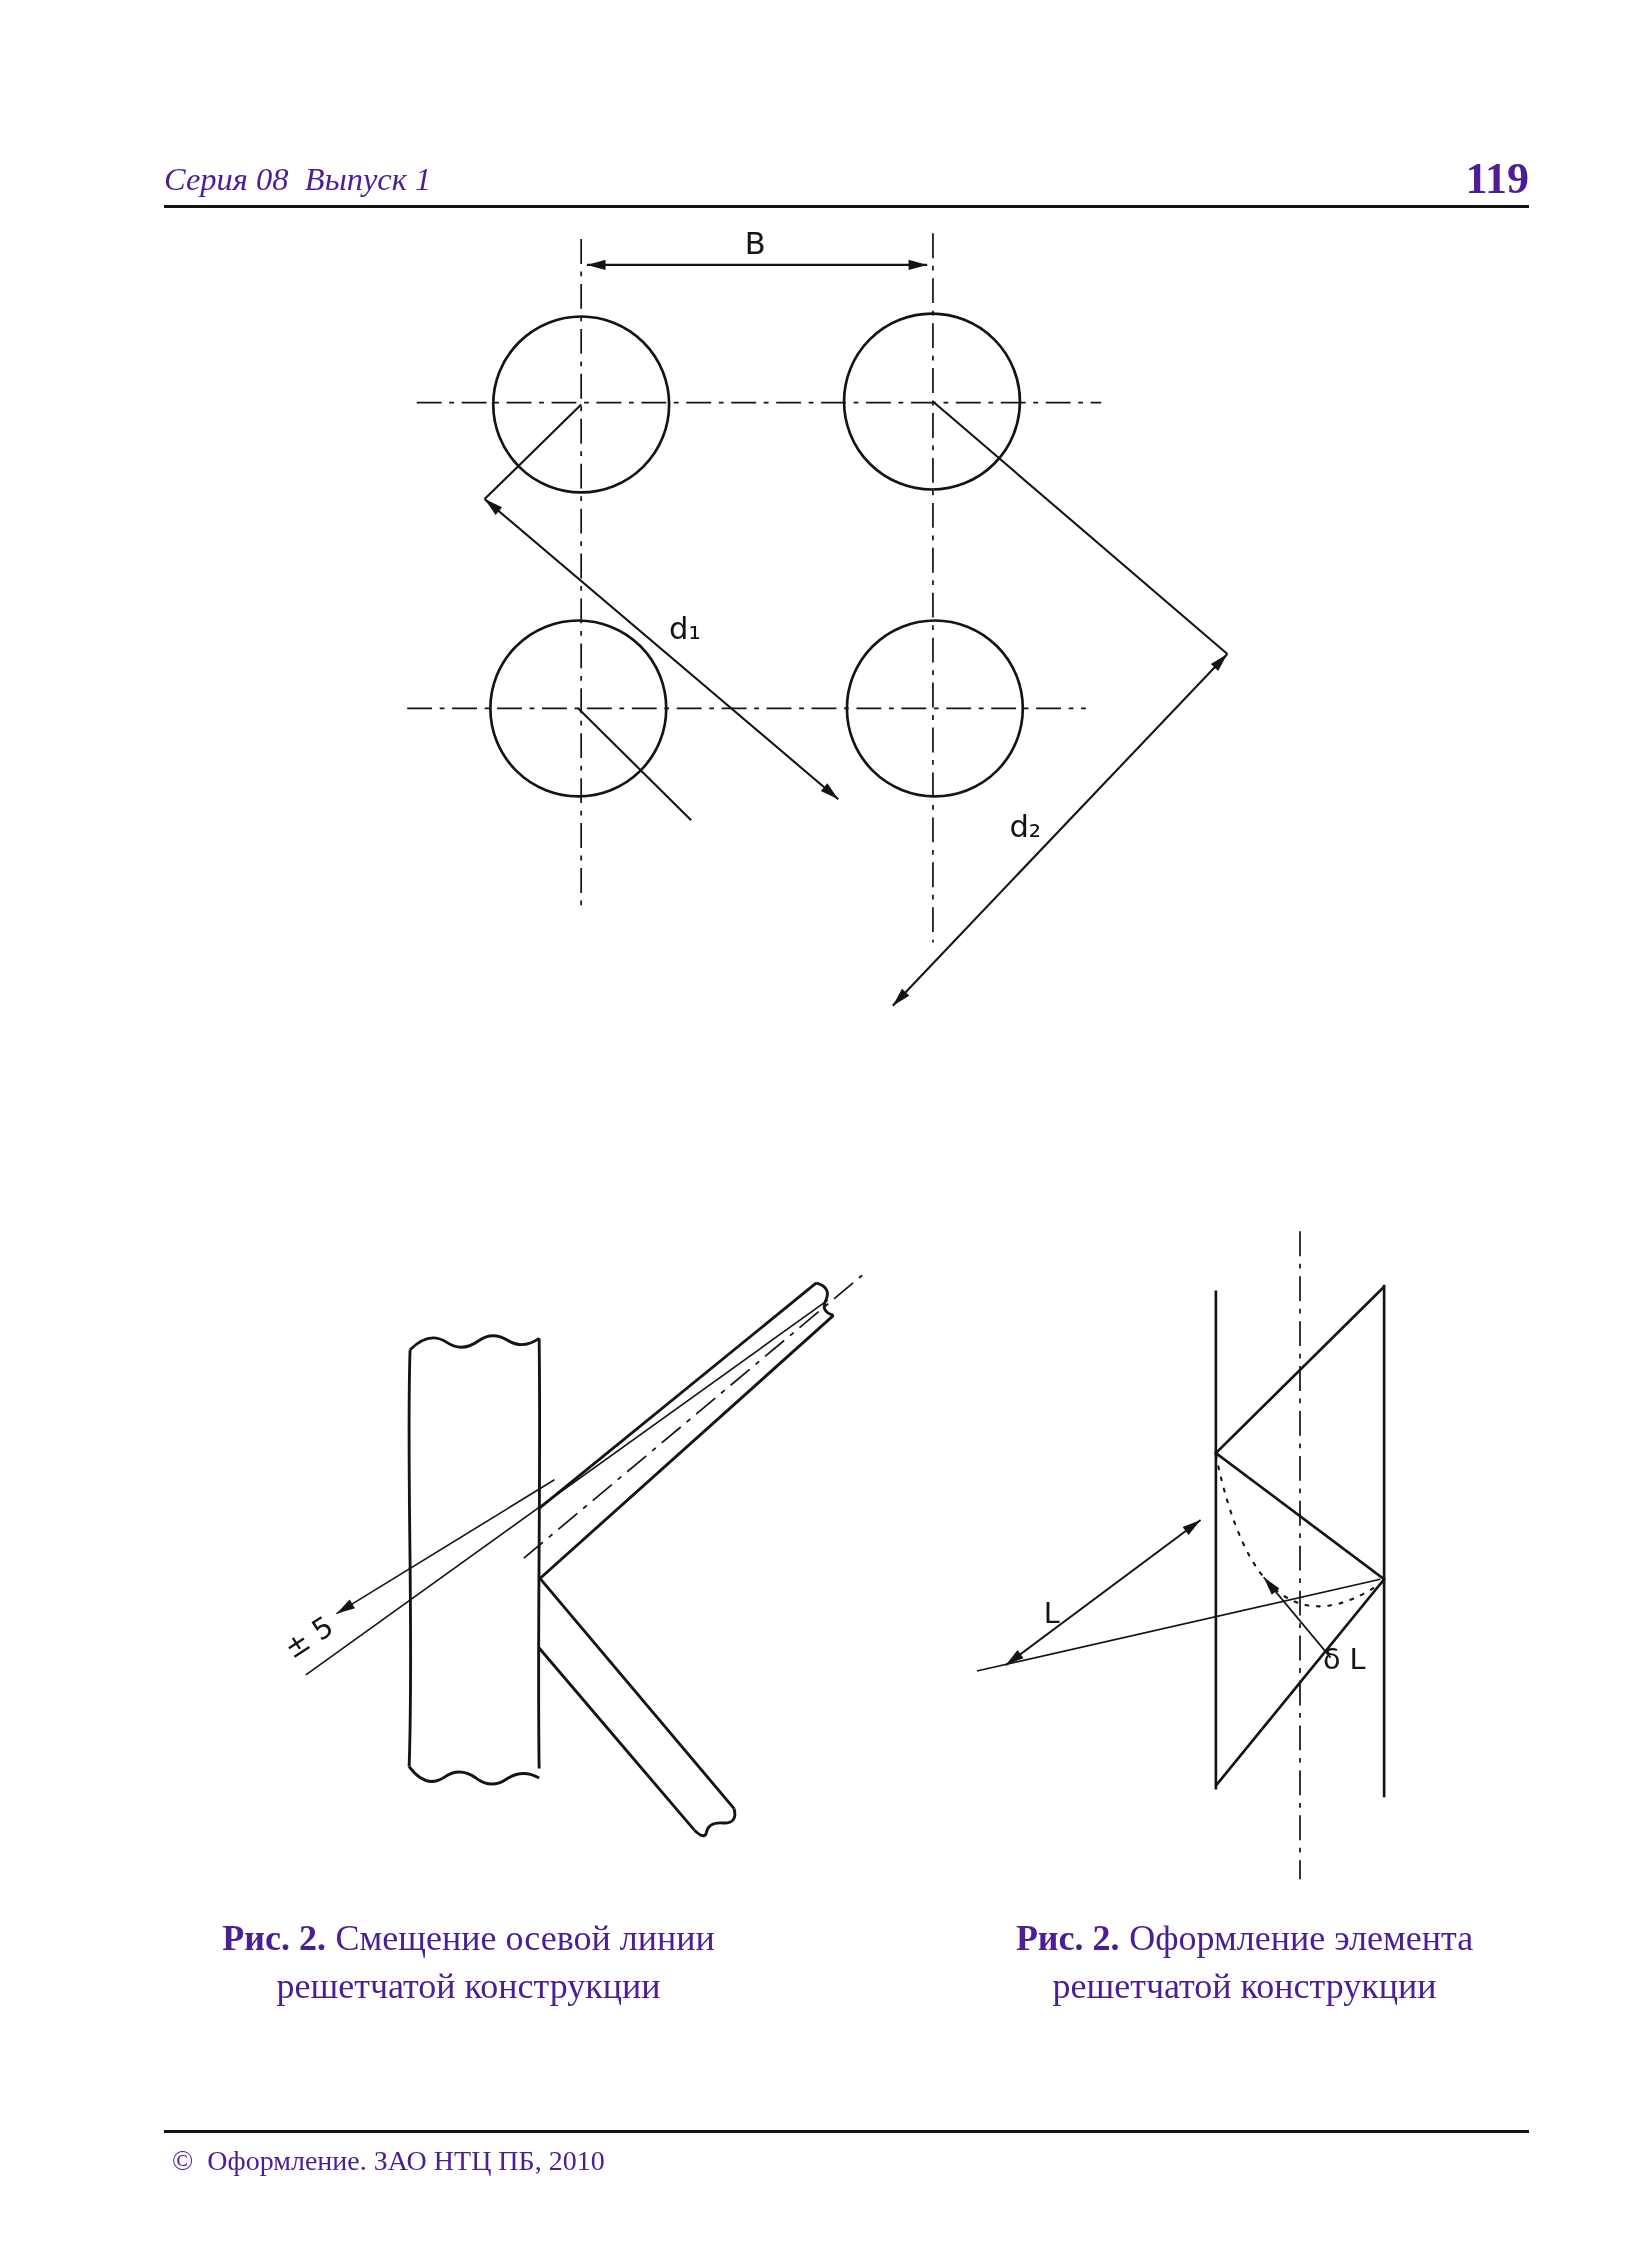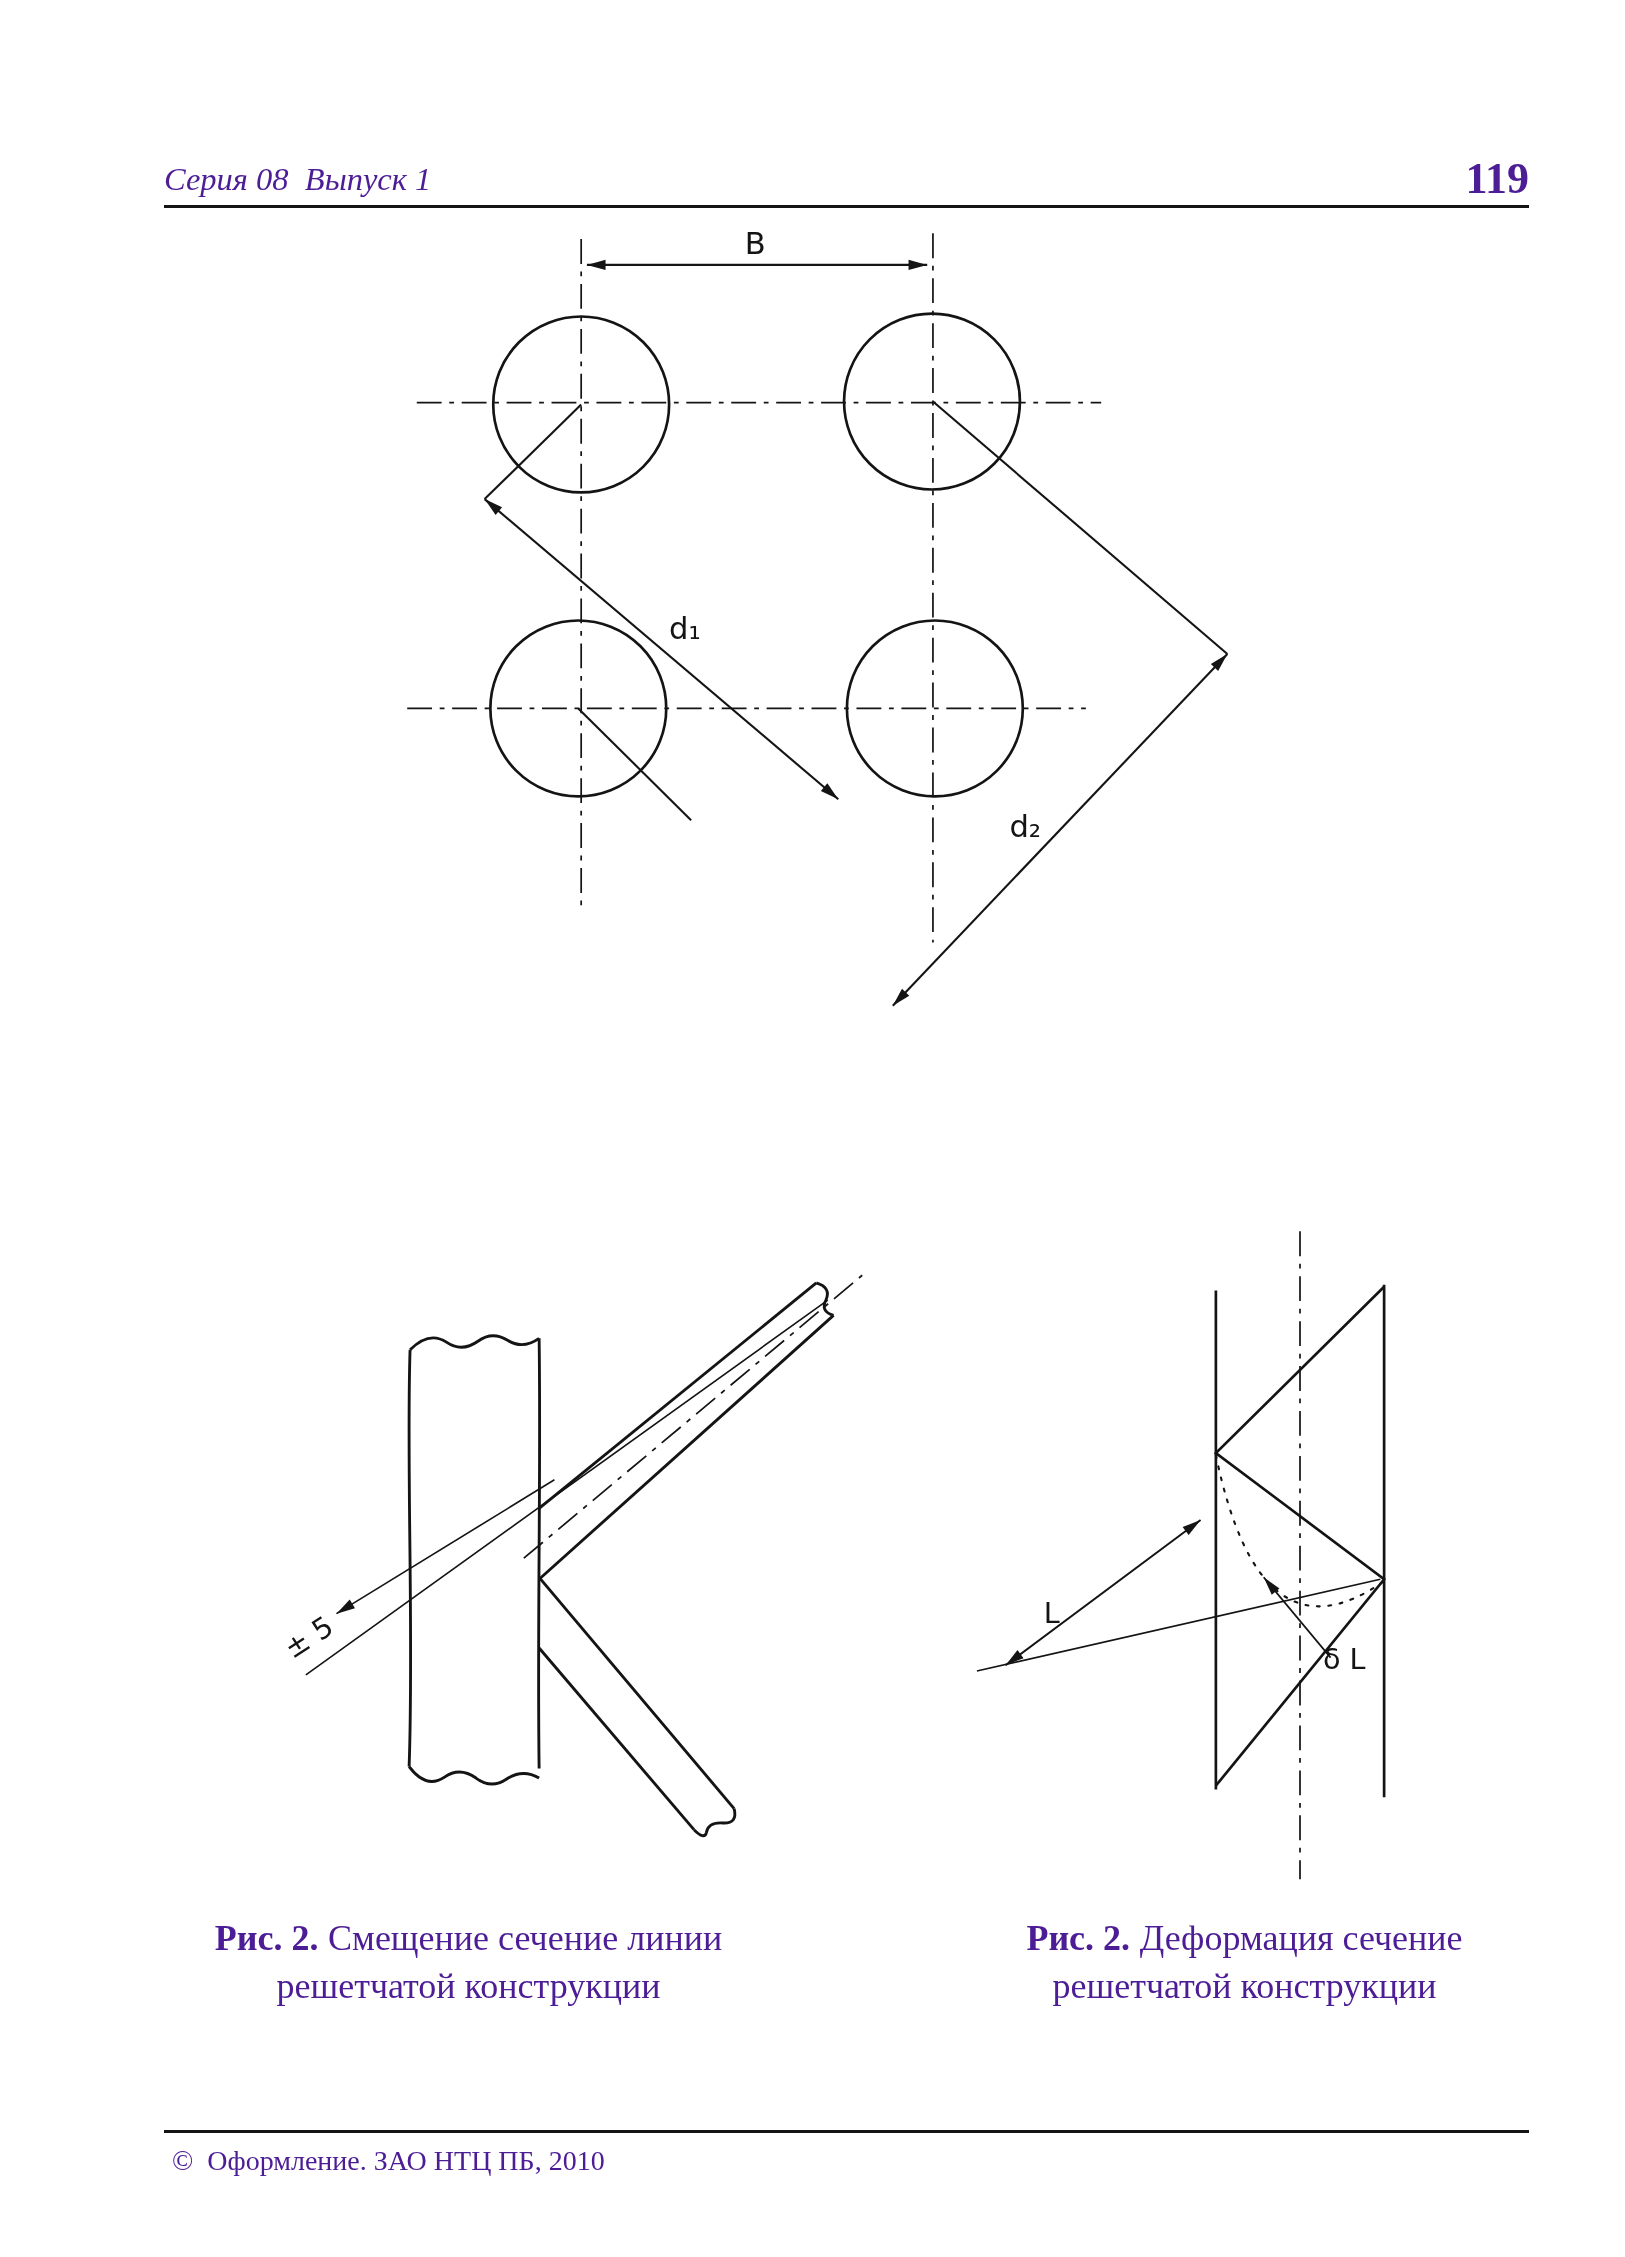--- a/index.html
+++ b/index.html
@@ -130,28 +130,28 @@
     </g>
     <g font-size="30">
       <text x="1092" y="1698">L</text>
       <text x="1384" y="1746">δ L</text>
     </g>
   </svg>
 
 
   <div class="caption cap-fig2">
     <div>
-      <b>Рис. 2.</b><span>Смещение сечение линии</span>
+      <b>Рис. 2.</b><span>Смещение осевой линии</span>
     </div>
     <div>решетчатой конструкции</div>
   </div>
 
   <div class="caption cap-fig3">
     <div>
-      <b>Рис. 2.</b><span>Деформация сечение</span>
+      <b>Рис. 2.</b><span>Оформление элемента</span>
     </div>
     <div>решетчатой конструкции</div>
   </div>
 
   <div class="rule rule-bottom"></div>
   <div class="footer-text">©  Оформление. ЗАО НТЦ ПБ, 2010</div>
 
 </div>
 
 

